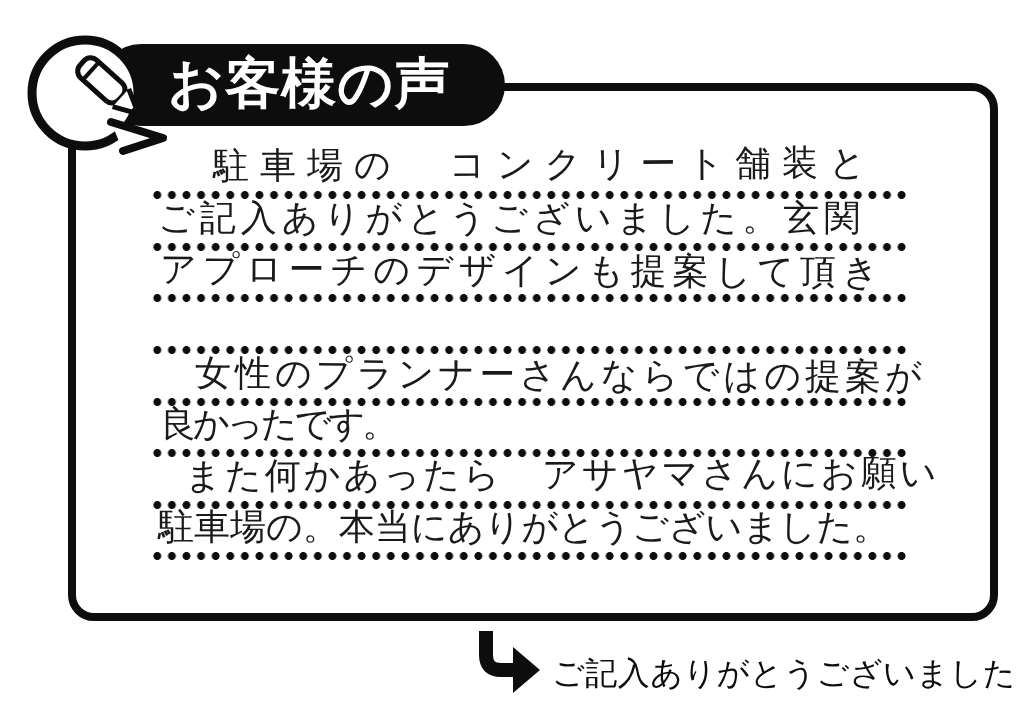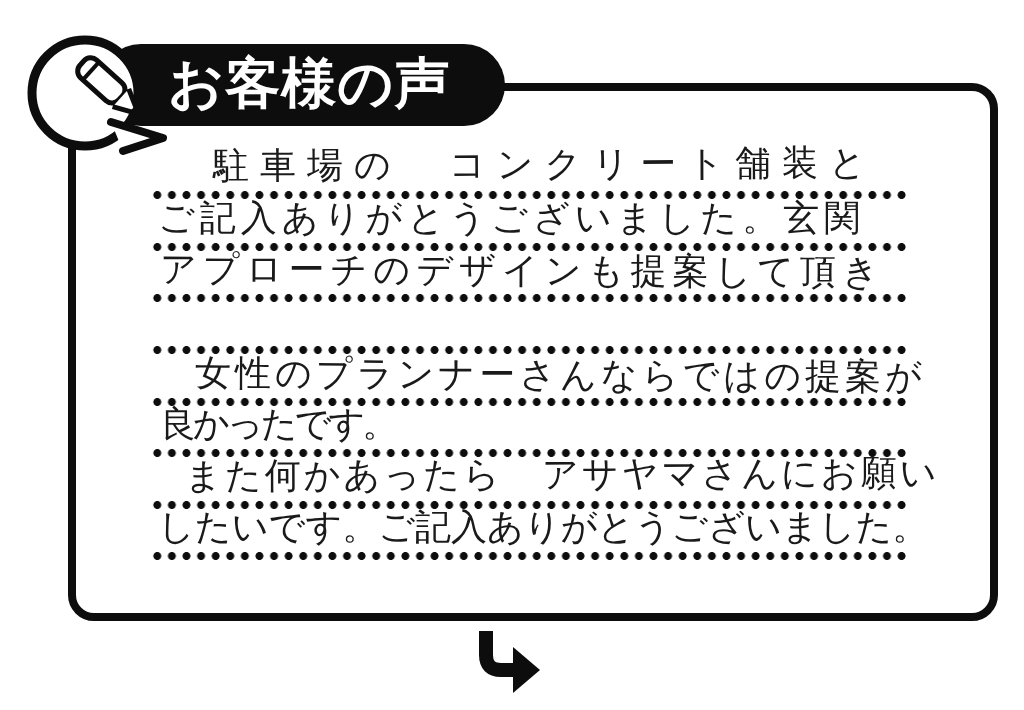--- a/index.html
+++ b/index.html
@@ -114,35 +114,36 @@
   <div class="dotline dl5"></div>
   <div class="dotline dl6"></div>
   <div class="dotline dl7"></div>
 
   <div class="hw hw0">駐車場の　コンクリート舗装と</div>
   <div class="hw hw1">ご記入ありがとうございました。玄関</div>
   <div class="hw hw2">アプローチのデザインも提案して頂き</div>
   <div class="hw hw4">女性のプランナーさんならではの提案が</div>
   <div class="hw hw5">良かったです。</div>
   <div class="hw hw6">また何かあったら　アサヤマさんにお願い</div>
-  <div class="hw hw7">したいです。ご記入ありがとうございました。</div>
+  <div class="hw hw7">駐車場の。本当にありがとうございました。</div>
 
   <div class="banner">
     <span class="banner-text">お客様の声</span>
   </div>
 
   <svg class="bubble-svg" viewBox="0 0 150 130">
     <circle cx="60" cy="63" r="53" fill="#ffffff" stroke="#0d0d0d" stroke-width="9"></circle>
     <g transform="translate(57,33) rotate(42)" fill="#ffffff" stroke="#0d0d0d" stroke-width="5" stroke-linejoin="round">
       <rect x="0" y="-12" width="52" height="24" rx="9"></rect>
       <line x1="12" y1="-11" x2="12" y2="11" stroke-width="4"></line>
       <path d="M 52,-12 L 76,0 L 52,12"></path>
       <polygon points="68,-4 76,0 68,4" fill="#0d0d0d" stroke="none"></polygon>
     </g>
     <path d="M 86,92 L 138,108 L 98,121" fill="#ffffff" stroke="#0d0d0d" stroke-width="8" stroke-linejoin="round" stroke-linecap="round"></path>
   </svg>
 
   <svg class="arrow-svg" viewBox="0 0 66 70">
     <path d="M 9,0 L 9,24 Q 9,39 24,39 L 37,39" fill="none" stroke="#0d0d0d" stroke-width="14"></path>
     <polygon points="36,16 36,62 63,39" fill="#0d0d0d"></polygon>
   </svg>
+  <span class="footer-text">ご記入ありがとうございました</span>
 
 </div>
 
 </body></html>

